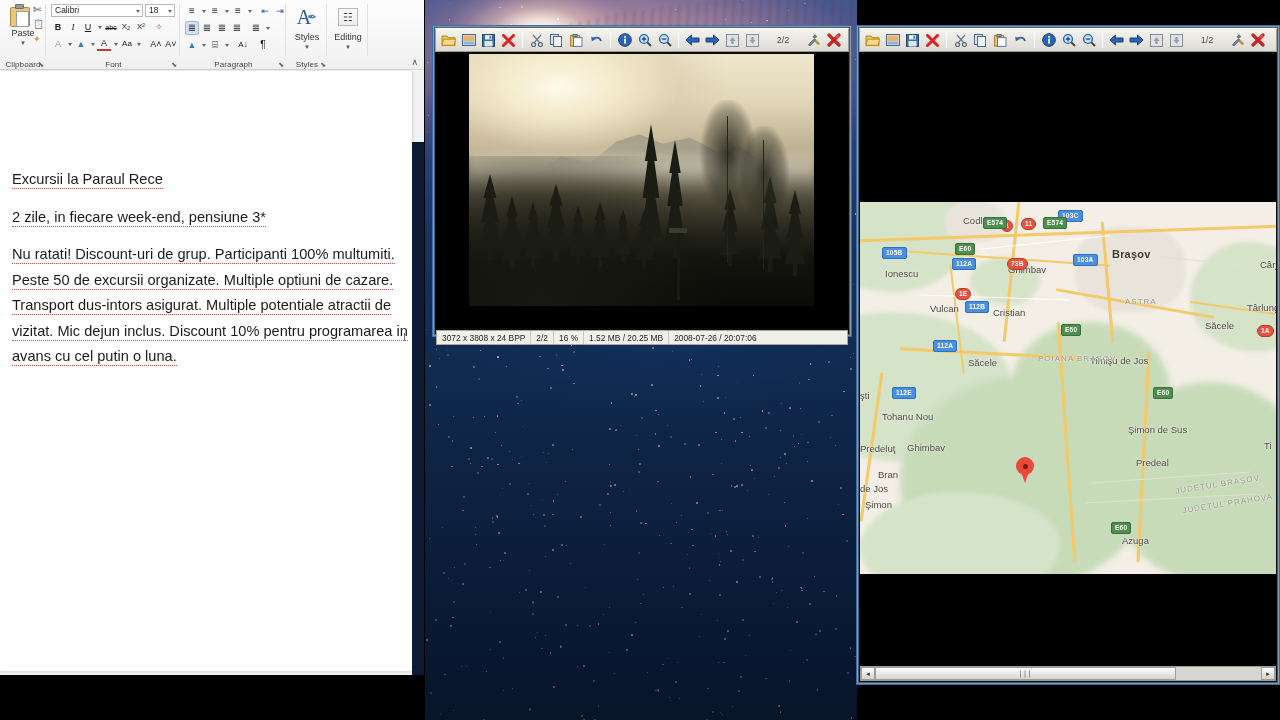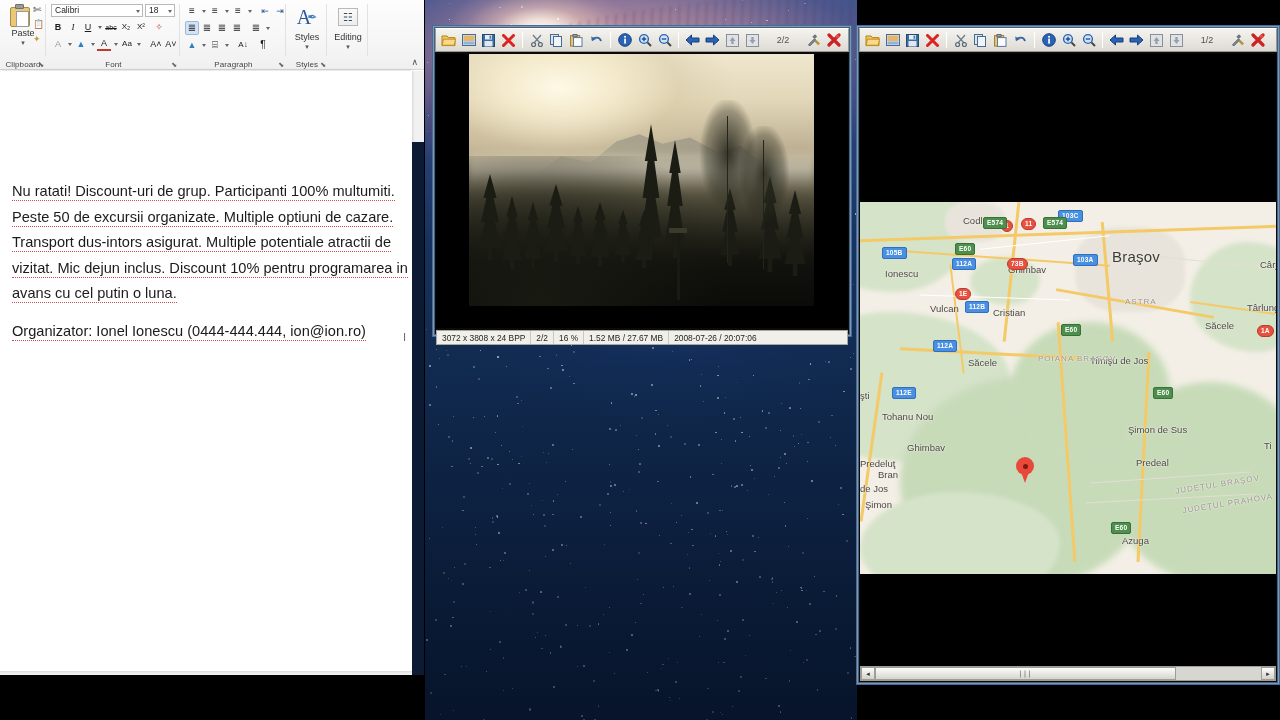--- a/index.html
+++ b/index.html
@@ -197,21 +197,21 @@
   .hill {
     position:absolute; background:#d5e3c9; border-radius:48% 52% 44% 56%/52% 46% 54% 48%;
     filter: blur(2px);
   }
   .hill2 { position:absolute; background:#c7dbb9; border-radius:50%; filter: blur(3px); }
   .road { position:absolute; background:#f4c967; }
   .road-min { position:absolute; background:#ffffff; }
   .road-thin { position:absolute; background:#e3ded2; }
   .city-area { position:absolute; background:#e8e4db; border-radius:40%; filter: blur(1.5px); }
   .maplbl { position:absolute; font-size:9.5px; color:#4a4a46; white-space:nowrap; text-shadow: 0 0 2px #f3efe6, 0 0 2px #f3efe6; }
-  .maplbl.big { font-size:15px; color:#3b3b38; font-weight:400; letter-spacing:.2px; }
+  .maplbl.big { font-size:11px; color:#3b3b38; font-weight:700; letter-spacing:.2px; }
   .maplbl.faint { font-size:8px; color:#9a9a92; letter-spacing:1px; }
   .shield {
     position:absolute; font-size:6.6px; color:#fff; font-weight:700; padding:1px 3px;
     border-radius:2px; line-height:8px; letter-spacing:.2px;
   }
   .sh-blue { background:#4a90e2; border:1px solid #2f6fbd; }
   .sh-red  { background:#e8513f; border:1px solid #bb3a2b; border-radius:8px; }
   .sh-green{ background:#4d8f4d; border:1px solid #3a6e3a; }
   #pin { position:absolute; left:156px; top:255px; width:18px; height:26px; }
   #pin .head { position:absolute; left:0; top:0; width:18px; height:18px; background:#e8493a; border-radius:50%; }
@@ -1030,22 +1030,23 @@
         <div class="bigarr">▾</div>
         <div class="rgroup-sep" style="right:0;"></div>
       </div>
 
       <div id="ribbon-collapse">∧</div>
     </div>
 
     <div id="docarea">
       <div id="page">
         <div id="doctext">
+          <p><span class="sq">Excursii la Paraul Rece</span></p>
+          <p class="sp"><span class="sq">2 zile, in fiecare week-end, pensiune 3*</span></p>
           <p class="sp"><span class="sq">Nu ratati! Discount-uri de grup. Participanti 100% multumiti. Peste 50 de excursii organizate. Multiple optiuni de cazare. Transport dus-intors asigurat. Multiple potentiale atractii de vizitat. Mic dejun inclus. Discount 10% pentru programarea in avans cu cel putin o luna.</span></p>
-          <p class="sp"><span class="sq">Organizator: Ionel Ionescu (0444-444.444, ion@ion.ro)</span></p>
         </div>
         <div id="caret"></div>
       </div>
       <div id="word-shadowline"></div>
     </div>
   </div>
 
   <div class="ivwin" id="iv1">
     <div class="ivframe"></div>
 
@@ -1190,21 +1191,21 @@
         <div class="bare" style="left:222px; bottom:46px; width:74px; height:160px;"></div>
         <div class="bare" style="left:262px; bottom:40px; width:66px; height:140px;"></div>
         <div id="pole"></div>
       </div>
     </div>
 
     <div class="ivstatus">
       <span class="cell">3072 x 3808 x 24 BPP</span>
       <span class="cell">2/2</span>
       <span class="cell">16 %</span>
-      <span class="cell">1.52 MB / 27.67 MB</span>
+      <span class="cell">1.52 MB / 20.25 MB</span>
       <span class="cell">2008-07-26 / 20:07:06</span>
     </div>
   </div>
 
   <div class="ivwin" id="iv2">
     <div class="ivframe"></div>
 
     <div class="ivtoolbar">
       <span class="tbtn">
           <svg width="15" height="13" viewBox="0 0 15 13">
@@ -1366,21 +1367,21 @@
             <span class="maplbl" style="left:108px;top:155px;">Săcele</span>
             <span class="maplbl big" style="left:252px;top:46px;">Braşov</span>
             <span class="maplbl faint" style="left:265px;top:95px;">ASTRA</span>
             <span class="maplbl" style="left:345px;top:118px;">Săcele</span>
             <span class="maplbl" style="left:387px;top:100px;">Târlungeni</span>
             <span class="maplbl" style="left:400px;top:57px;">Cârj</span>
             <span class="maplbl" style="left:230px;top:153px;">Timişu de Jos</span>
             <span class="maplbl faint" style="left:178px;top:152px;">POIANA BRAŞOV</span>
             <span class="maplbl" style="left:0px;top:188px;">şti</span>
             <span class="maplbl" style="left:22px;top:209px;">Tohanu Nou</span>
-            <span class="maplbl" style="left:0px;top:256px;">Predeluţ</span>
+            <span class="maplbl" style="left:0px;top:241px;">Predeluţ</span>
             <span class="maplbl" style="left:47px;top:240px;">Ghimbav</span>
             <span class="maplbl" style="left:18px;top:267px;">Bran</span>
             <span class="maplbl" style="left:0px;top:281px;">de Jos</span>
             <span class="maplbl" style="left:5px;top:297px;">Şimon</span>
             <span class="maplbl" style="left:268px;top:222px;">Şimon de Sus</span>
             <span class="maplbl" style="left:276px;top:255px;">Predeal</span>
             <span class="maplbl faint" style="left:315px;top:278px;transform:rotate(-9deg);">JUDEŢUL BRAŞOV</span>
             <span class="maplbl faint" style="left:322px;top:297px;transform:rotate(-9deg);">JUDEŢUL PRAHOVA</span>
             <span class="maplbl" style="left:262px;top:333px;">Azuga</span>
             <span class="maplbl" style="left:404px;top:238px;">Ti</span>

